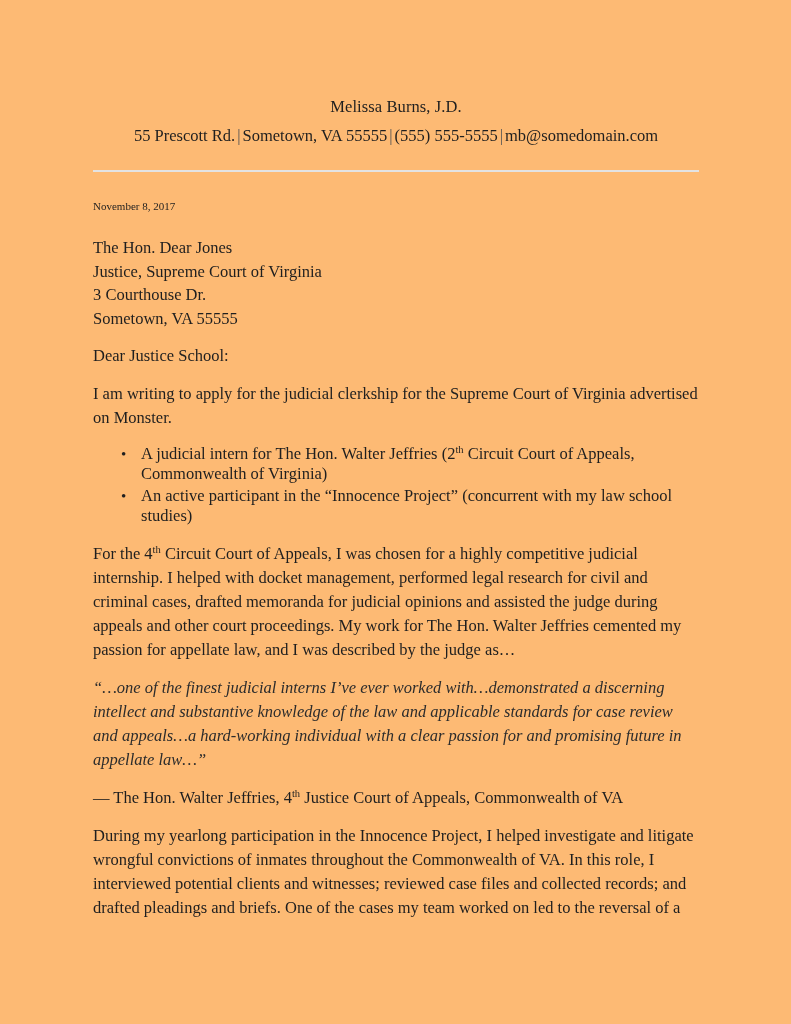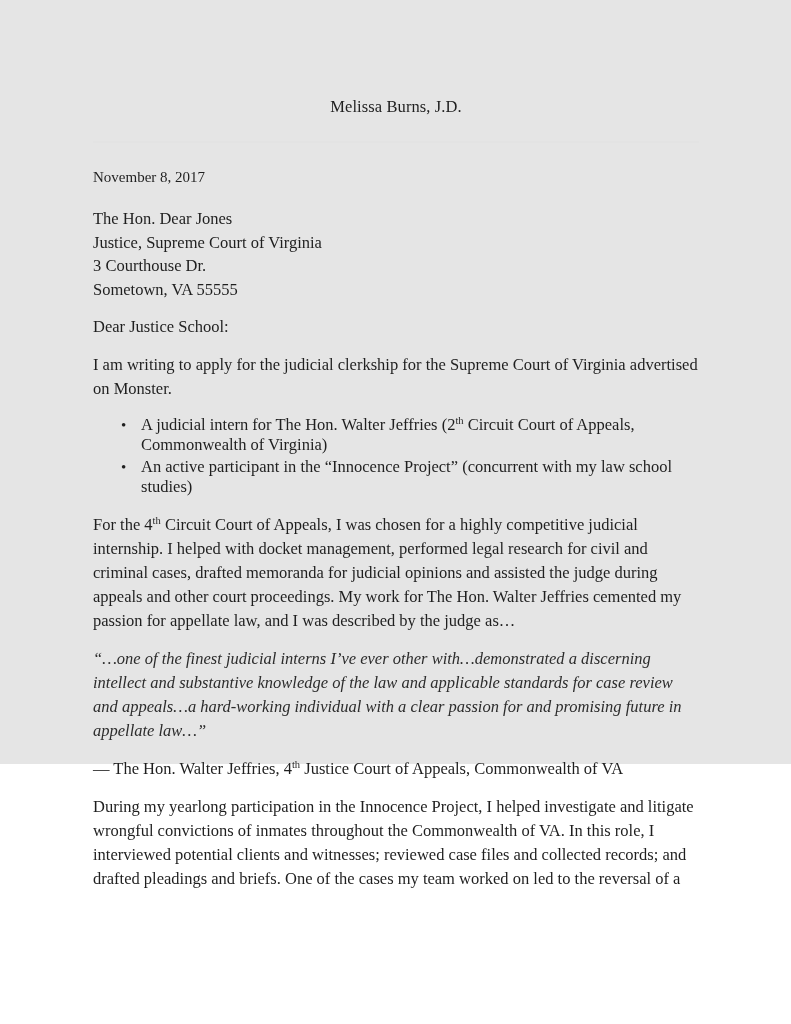--- a/index.html
+++ b/index.html
@@ -10,22 +10,22 @@
   body {
     width: 791px;
     height: 1024px;
     font-family: "Liberation Serif", "DejaVu Serif", serif;
     color: #1a1a1a;
     overflow: hidden;
   }
   .page {
     position: relative;
     width: 791px;
-    height: 764px;
-    background: #e5e5e5;
+    height: 1024px;
+    background: #fdba74;
     box-sizing: border-box;
     padding: 0;
   }
   .content {
     position: absolute;
     left: 93px;
     top: 0;
     width: 606px;
   }
   
@@ -69,21 +69,21 @@
   }
   .addr-line {
     font-size: 16.5px;
     line-height: 23.5px;
     color: #1f1f1f;
   }
   .addr-block {
     margin: 0 0 14px 0;
   }
   .date-line {
-    font-size: 15px;
+    font-size: 11px;
     line-height: 24px;
     margin: 8px 0 18px 0;
     color: #1f1f1f;
   }
   ul.bullets {
     margin: 6px 0 16px 0;
     padding-left: 48px;
     list-style: none;
   }
   ul.bullets li {
@@ -122,20 +122,23 @@
   }
 </style>
 </head>
 <body>
 
 <div class="page">
   <div class="content">
 
     <div class="letterhead">
       <div class="lh-name">Melissa Burns, J.D.</div>
+      <div class="lh-contact">
+        <span>55 Prescott Rd.</span><span class="lh-sep">|</span><span>Sometown, VA 55555</span><span class="lh-sep">|</span><span>(555) 555-5555</span><span class="lh-sep">|</span><span>mb@somedomain.com</span>
+      </div>
       <div class="rule"></div>
     </div>
 
     <div class="body-block">
 
       <div class="date-line">November 8, 2017</div>
 
       <div class="addr-block">
         <div class="addr-line">The Hon. Dear Jones</div>
         <div class="addr-line">Justice, Supreme Court of Virginia</div>
@@ -148,21 +151,21 @@
       <p class="para">I am writing to apply for the judicial clerkship for the Supreme Court of Virginia advertised on Monster.</p>
 
 
       <ul class="bullets">
         <li><span>A judicial intern for The Hon. Walter Jeffries (2</span><sup class="ord">th</sup><span> Circuit Court of Appeals, Commonwealth of Virginia)</span></li>
         <li><span>An active participant in the “Innocence Project” (concurrent with my law school studies)</span></li>
       </ul>
 
       <p class="para"><span>For the 4</span><sup class="ord">th</sup><span> Circuit Court of Appeals, I was chosen for a highly competitive judicial internship. I helped with docket management, performed legal research for civil and criminal cases, drafted memoranda for judicial opinions and assisted the judge during appeals and other court proceedings. My work for The Hon. Walter Jeffries cemented my passion for appellate law, and I was described by the judge as…</span></p>
 
-      <p class="quote">“…one of the finest judicial interns I’ve ever other with…demonstrated a discerning intellect and substantive knowledge of the law and applicable standards for case review and appeals…a hard-working individual with a clear passion for and promising future in appellate law…”</p>
+      <p class="quote">“…one of the finest judicial interns I’ve ever worked with…demonstrated a discerning intellect and substantive knowledge of the law and applicable standards for case review and appeals…a hard-working individual with a clear passion for and promising future in appellate law…”</p>
 
       <p class="attribution"><span>— The Hon. Walter Jeffries, 4</span><sup class="ord">th</sup><span> Justice Court of Appeals, Commonwealth of VA</span></p>
 
       <p class="para">During my yearlong participation in the Innocence Project, I helped investigate and litigate wrongful convictions of inmates throughout the Commonwealth of VA. In this role, I interviewed potential clients and witnesses; reviewed case files and collected records; and drafted pleadings and briefs. One of the cases my team worked on led to the reversal of a</p>
 
     </div>
   </div>
 </div>
 
 </body></html>

